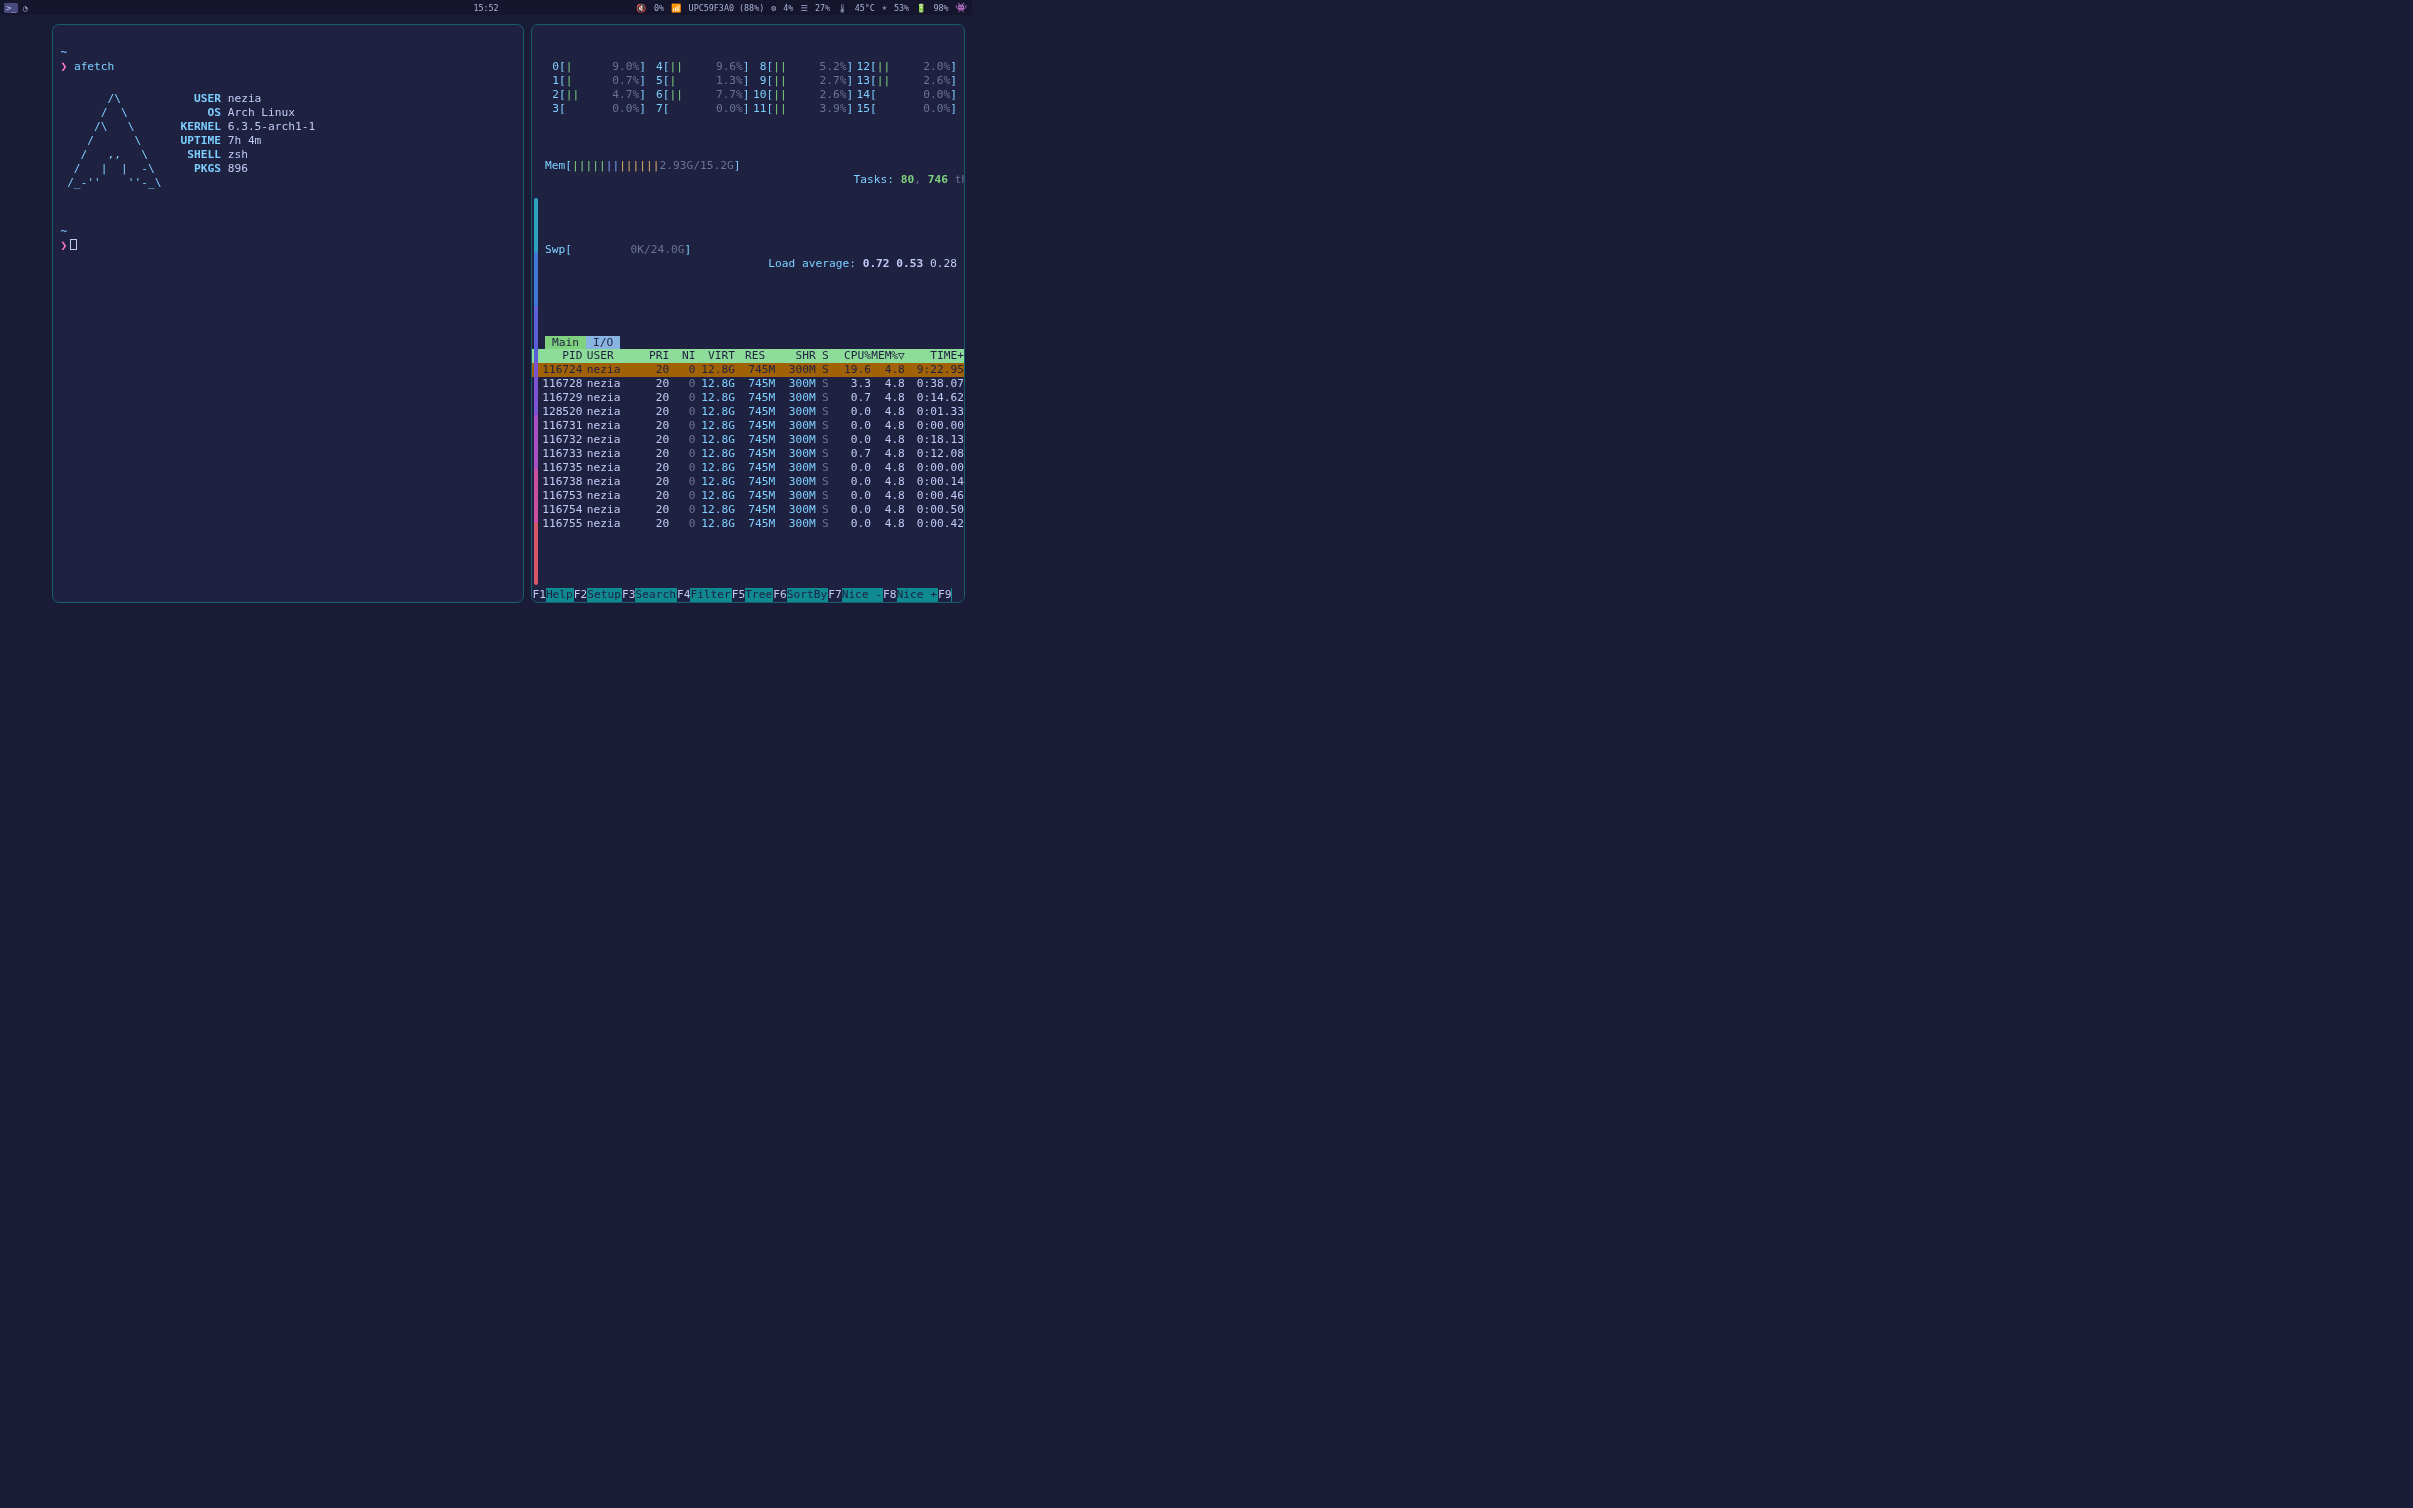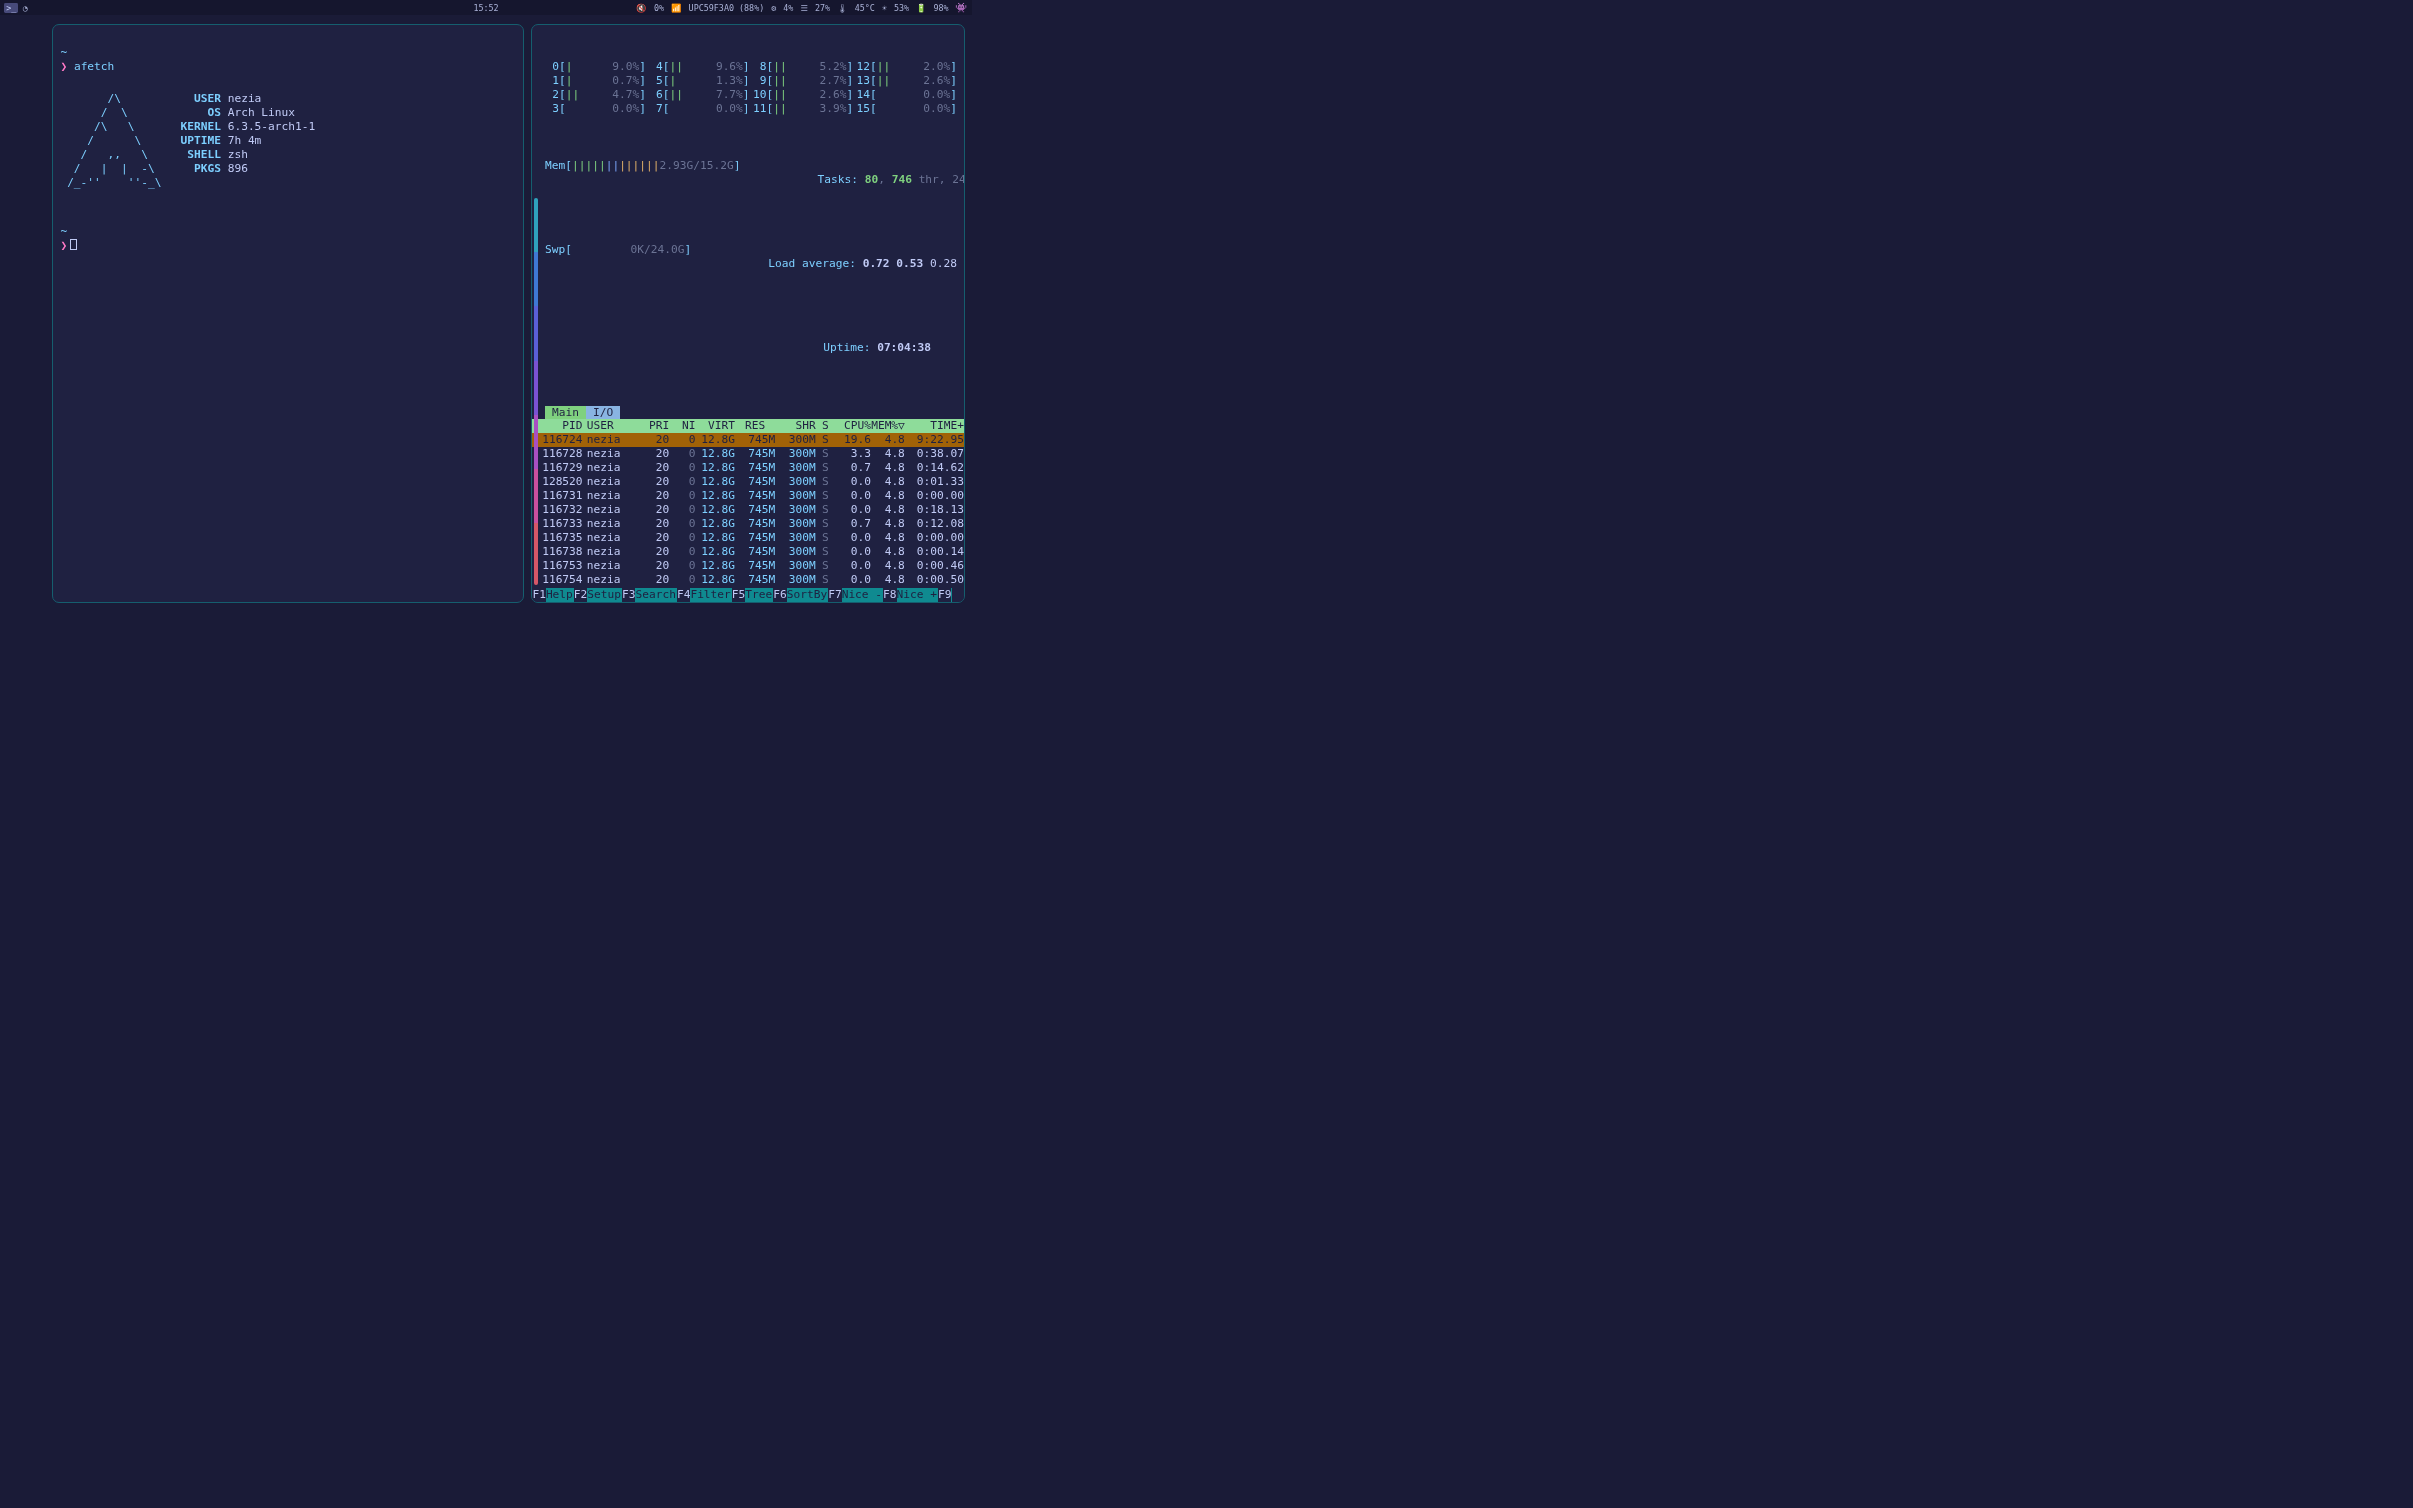--- a/index.html
+++ b/index.html
@@ -244,44 +244,38 @@
 <span class="prompt-angle">❯</span><span class="cursor-box"></span>
     </div>
   </div>
 
   <div class="pane right">
     <div class="rainbow"></div>
 
     <div class="htop-top">
       <div class="cpu-grid" id="cpu-grid"><div class="cpu-cell"><span class="c-num">0</span><span class="c-lb">[</span><span class="c-bar">|</span><span class="c-pct">9.0%</span><span class="c-rb">]</span></div><div class="cpu-cell"><span class="c-num">4</span><span class="c-lb">[</span><span class="c-bar">||</span><span class="c-pct">9.6%</span><span class="c-rb">]</span></div><div class="cpu-cell"><span class="c-num">8</span><span class="c-lb">[</span><span class="c-bar">||</span><span class="c-pct">5.2%</span><span class="c-rb">]</span></div><div class="cpu-cell"><span class="c-num">12</span><span class="c-lb">[</span><span class="c-bar">||</span><span class="c-pct">2.0%</span><span class="c-rb">]</span></div><div class="cpu-cell"><span class="c-num">1</span><span class="c-lb">[</span><span class="c-bar">|</span><span class="c-pct">0.7%</span><span class="c-rb">]</span></div><div class="cpu-cell"><span class="c-num">5</span><span class="c-lb">[</span><span class="c-bar">|</span><span class="c-pct">1.3%</span><span class="c-rb">]</span></div><div class="cpu-cell"><span class="c-num">9</span><span class="c-lb">[</span><span class="c-bar">||</span><span class="c-pct">2.7%</span><span class="c-rb">]</span></div><div class="cpu-cell"><span class="c-num">13</span><span class="c-lb">[</span><span class="c-bar">||</span><span class="c-pct">2.6%</span><span class="c-rb">]</span></div><div class="cpu-cell"><span class="c-num">2</span><span class="c-lb">[</span><span class="c-bar">||</span><span class="c-pct">4.7%</span><span class="c-rb">]</span></div><div class="cpu-cell"><span class="c-num">6</span><span class="c-lb">[</span><span class="c-bar">||</span><span class="c-pct">7.7%</span><span class="c-rb">]</span></div><div class="cpu-cell"><span class="c-num">10</span><span class="c-lb">[</span><span class="c-bar">||</span><span class="c-pct">2.6%</span><span class="c-rb">]</span></div><div class="cpu-cell"><span class="c-num">14</span><span class="c-lb">[</span><span class="c-bar"></span><span class="c-pct">0.0%</span><span class="c-rb">]</span></div><div class="cpu-cell"><span class="c-num">3</span><span class="c-lb">[</span><span class="c-bar"></span><span class="c-pct">0.0%</span><span class="c-rb">]</span></div><div class="cpu-cell"><span class="c-num">7</span><span class="c-lb">[</span><span class="c-bar"></span><span class="c-pct">0.0%</span><span class="c-rb">]</span></div><div class="cpu-cell"><span class="c-num">11</span><span class="c-lb">[</span><span class="c-bar">||</span><span class="c-pct">3.9%</span><span class="c-rb">]</span></div><div class="cpu-cell"><span class="c-num">15</span><span class="c-lb">[</span><span class="c-bar"></span><span class="c-pct">0.0%</span><span class="c-rb">]</span></div></div>
 
-      <div class="row" style="margin-top:1.4px;">
+      <div class="row" style="margin-top:1.4px;gap:36px;">
         <div class="memrow" style="flex:1;">
           <span class="mem-lbl">Mem</span><span class="mem-lbl">[</span><span class="mem-bar"><span class="g">|||||</span><span class="b">||</span><span class="y">||||||</span></span><span class="mem-val">2.93G/15.2G</span><span class="mem-lbl">]</span>
         </div>
         <div class="stats" style="flex:1; padding-left:9.8px;">
           <span class="lab">Tasks: </span><span class="num">80</span><span class="mut">, </span><span class="num">746</span><span class="mut"> thr</span><span class="mut">, </span><span class="mut">249 kthr</span><span class="mut">; </span>
         </div>
       </div>
 
       <div class="row">
         <div class="memrow" style="flex:1;">
           <span class="mem-lbl">Swp</span><span class="mem-lbl">[</span><span class="mem-val">0K/24.0G</span><span class="mem-lbl">]</span>
         </div>
         <div class="stats" style="flex:1; padding-left:9.8px;">
           <span class="lab">Load average: </span><span class="wht">0.72</span> <span class="wht">0.53</span> <span class="mut" style="color:#c0caf5">0.28</span>
         </div>
       </div>
 
-      <div class="row">
-        <div style="flex:1"></div>
-        <div class="stats" style="flex:1; padding-left:9.8px;">
-          <span class="lab">Uptime: </span><span class="wht">07:04:38</span>
-        </div>
-      </div>
     </div>
 
     <div class="tabs">
       <div class="tab active">Main</div>
       <div class="tab">I/O</div>
     </div>
 
     <div class="header-row">
       <span class="c-pid">PID</span>
       <span class="c-user">USER</span>

